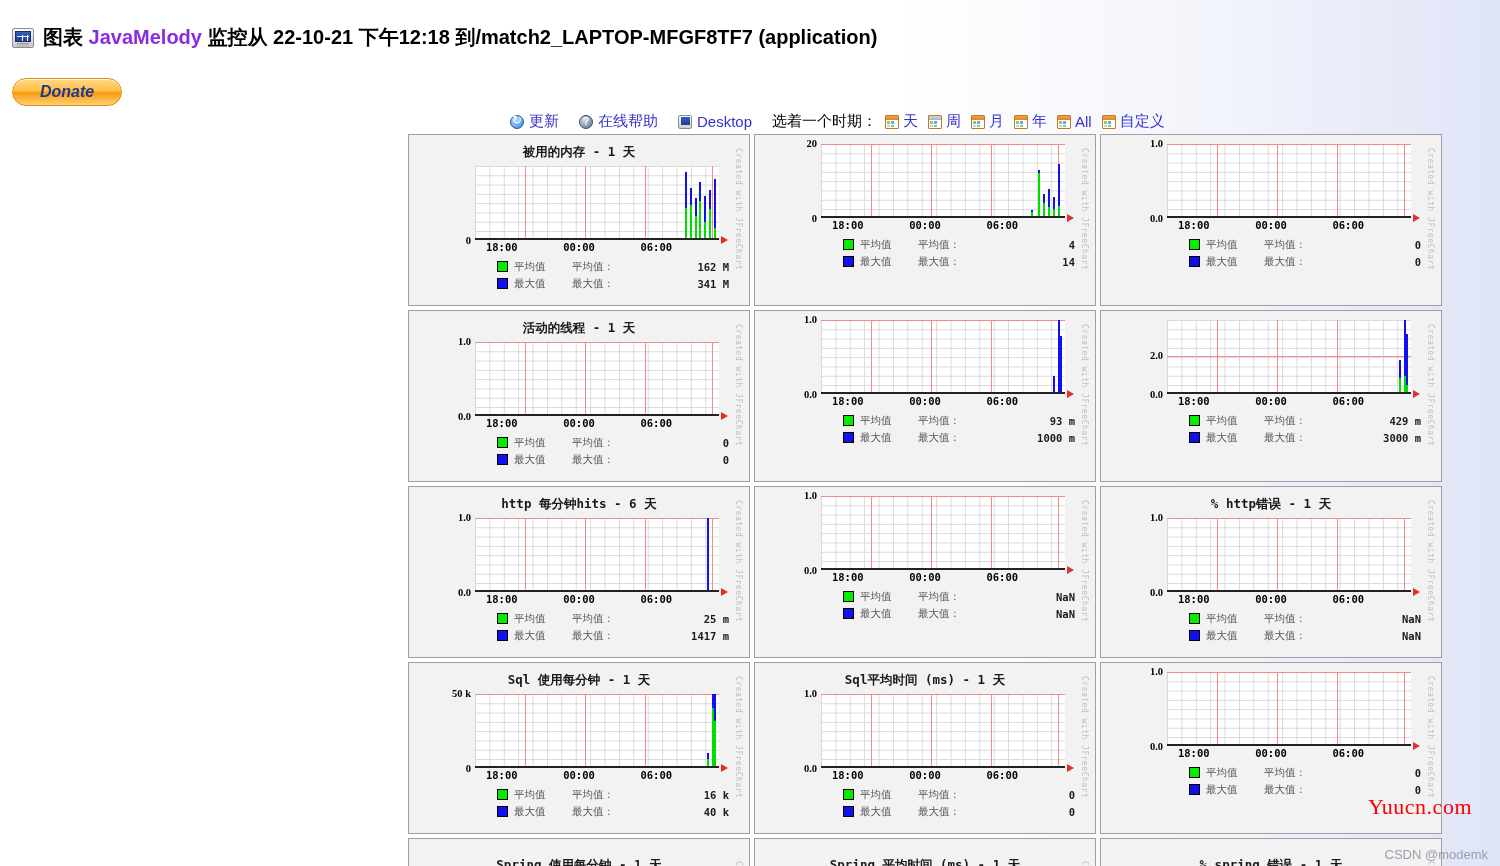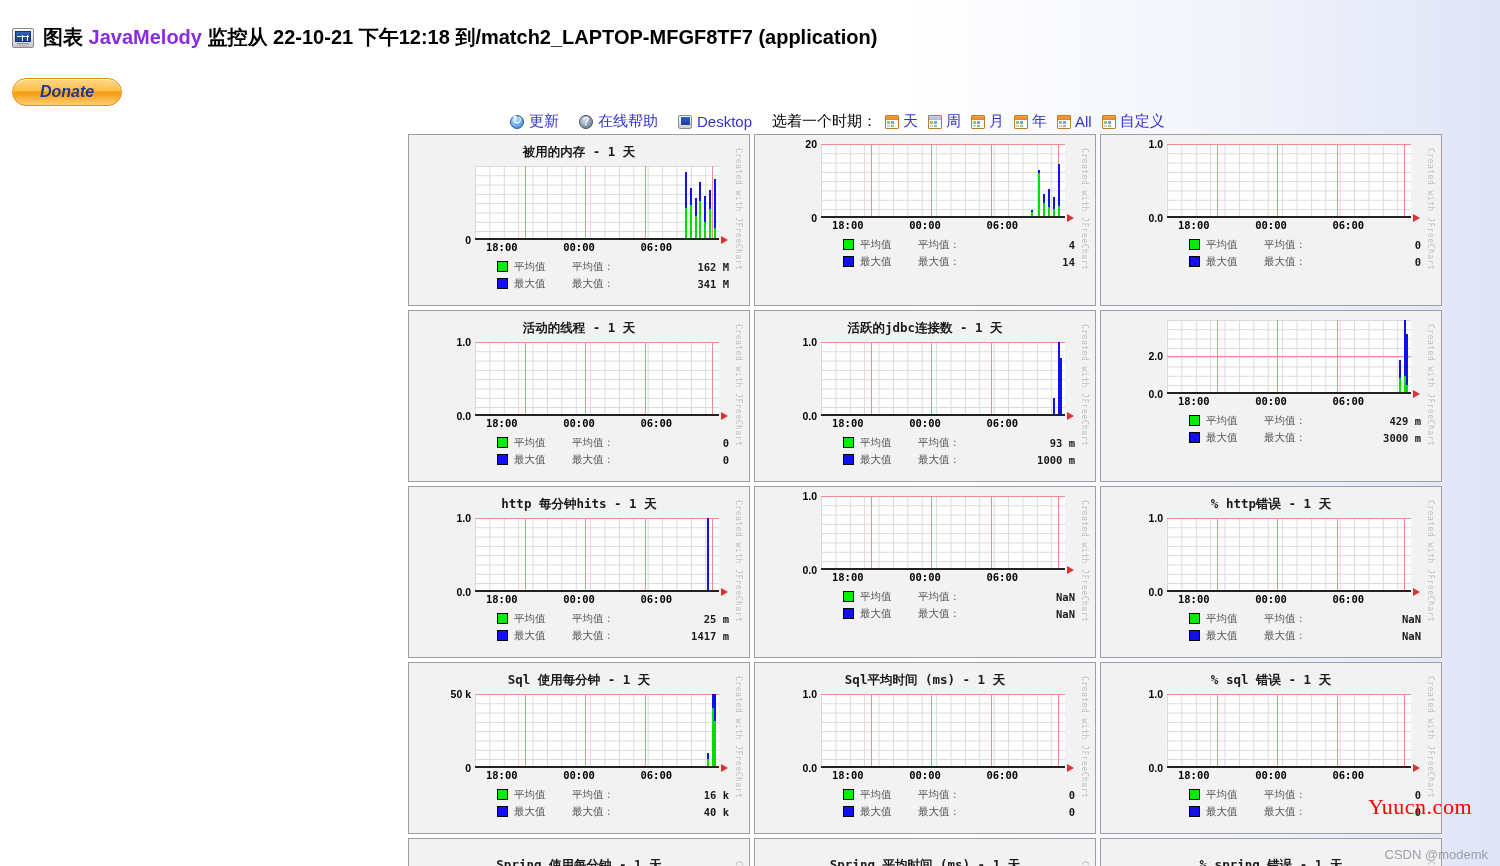--- a/index.html
+++ b/index.html
@@ -259,21 +259,21 @@
   .plot-wrap {
     position: relative;
     height: 74px;
     margin-top: 5px;
   }
   .ylabel {
     position: absolute;
     left: 2px;
     width: 58px;
     text-align: right;
-    font-family: Liberation Sans, sans-serif;
+    font-family: Liberation Serif, serif;
     font-size: 10.5px;
     font-weight: bold;
     color: #000;
   }
   .ylabel.top { top: 0px; transform: translateY(-6px); }
   .ylabel.mid { top: 50%; transform: translateY(-7px); }
   .ylabel.bottom { bottom: 0px; transform: translateY(6px); }
   .plot {
     position: absolute;
     left: 64px;
@@ -632,21 +632,20 @@
               <span class="leg-name">最大值</span>
               <span class="leg-key">最大值：</span>
               <span class="leg-val">0</span>
             </div>
           </div>
           <div class="watermark-v">Created with JFreeChart</div>
         </div>
       </div>
       <div class="panel">
         <div class="panel-inner">
-          <div class="chart-title">活跃的jdbc连接数 - 1 天</div>
           <div class="plot-wrap">
             <div class="ylabel top">1.0</div>
             <div class="ylabel bottom">0.0</div>
             <div class="plot">
               <div class="vline" style="left: 20.5%;"></div>
               <div class="vline" style="left: 45%;"></div>
               <div class="vline" style="left: 69.5%;"></div>
               <div class="vline" style="left: 97%;"></div>
               <div class="hline" style="top: 0px;"></div>
               <div class="bars">
@@ -718,21 +717,21 @@
               <span class="leg-name">最大值</span>
               <span class="leg-key">最大值：</span>
               <span class="leg-val">3000 m</span>
             </div>
           </div>
           <div class="watermark-v">Created with JFreeChart</div>
         </div>
       </div>
       <div class="panel">
         <div class="panel-inner">
-          <div class="chart-title">http 每分钟hits - 1 天</div>
+          <div class="chart-title">http 每分钟hits - 6 天</div>
           <div class="plot-wrap">
             <div class="ylabel top">1.0</div>
             <div class="ylabel bottom">0.0</div>
             <div class="plot">
               <div class="vline" style="left: 20.5%;"></div>
               <div class="vline" style="left: 45%;"></div>
               <div class="vline" style="left: 69.5%;"></div>
               <div class="vline" style="left: 97%;"></div>
               <div class="hline" style="top: 0px;"></div>
               <div class="bars">
@@ -916,21 +915,20 @@
               <span class="leg-name">最大值</span>
               <span class="leg-key">最大值：</span>
               <span class="leg-val">0</span>
             </div>
           </div>
           <div class="watermark-v">Created with JFreeChart</div>
         </div>
       </div>
       <div class="panel">
         <div class="panel-inner">
-          <div class="chart-title">% sql 错误 - 1 天</div>
           <div class="plot-wrap">
             <div class="ylabel top">1.0</div>
             <div class="ylabel bottom">0.0</div>
             <div class="plot">
               <div class="vline" style="left: 20.5%;"></div>
               <div class="vline" style="left: 45%;"></div>
               <div class="vline" style="left: 69.5%;"></div>
               <div class="vline" style="left: 97%;"></div>
               <div class="hline" style="top: 0px;"></div>
               <div class="bars"></div>

